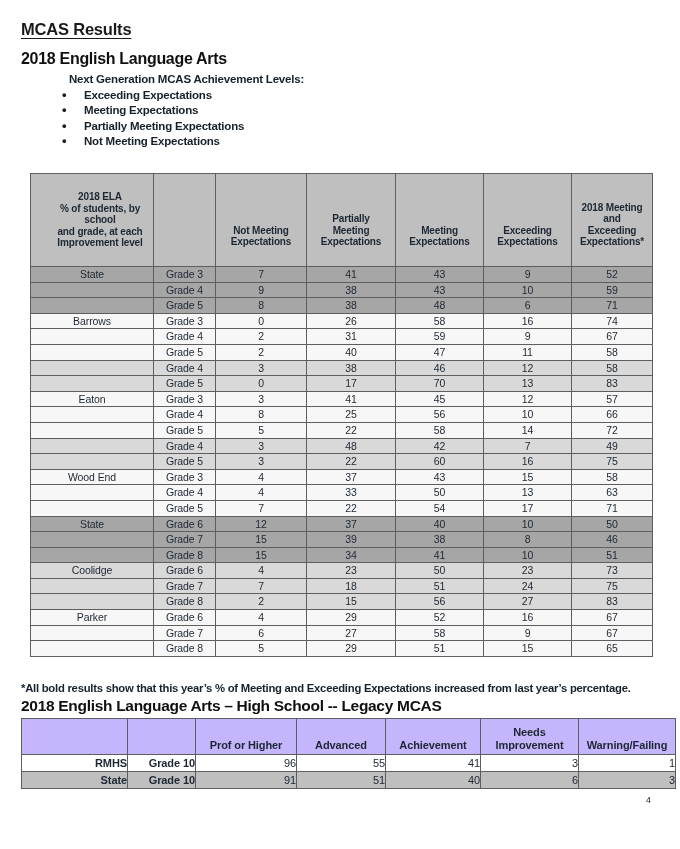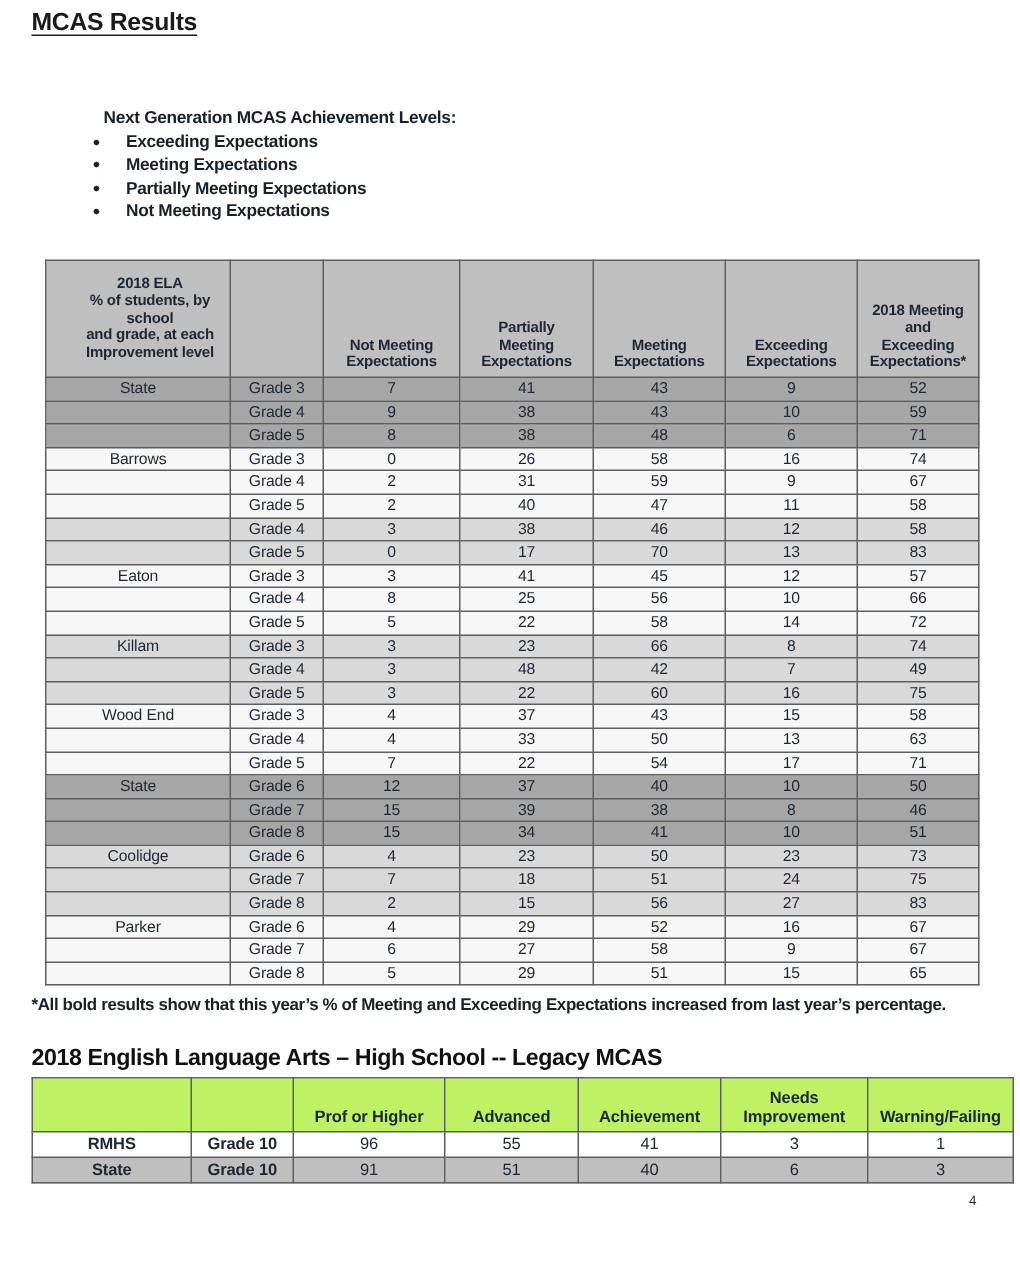--- a/index.html
+++ b/index.html
@@ -21,21 +21,21 @@
     width: 680px;
     height: 849px;
     box-sizing: border-box;
     padding: 0;
   }
 
   
   .doc-title {
     position: absolute;
     left: 21px;
-    top: 6px;
+    top: 20px;
     font-size: 16.5px;
     font-weight: bold;
     letter-spacing: -0.2px;
     text-decoration: underline;
     text-underline-offset: 3px;
     color: #1a1a1a;
   }
   .section-title {
     position: absolute;
     left: 21px;
@@ -105,21 +105,21 @@
     top: 173px;
     width: 622px;
   }
   #main-table th.hdr {
     background: #bfbfbf;
     font-weight: bold;
     font-size: 10px;
     line-height: 11.6px;
     height: 74px;
     vertical-align: bottom;
-    padding-bottom: 3px;
+    padding-bottom: 18px;
     letter-spacing: -0.15px;
   }
   #main-table th.hdr.first {
     vertical-align: middle;
     padding-bottom: 0;
     padding-left: 16px;
   }
   #main-table tbody td {
     height: 14.6px;
     line-height: 14.6px;
@@ -135,47 +135,48 @@
 
   
   tr.shade-dark  td { background: #a6a6a6; }
   tr.shade-light td { background: #d9d9d9; }
   tr.shade-none  td { background: #f7f7f7; }
 
   
   .footnote {
     position: absolute;
     left: 21px;
-    top: 664px;
+    top: 682px;
     font-size: 11.3px;
     font-weight: bold;
     letter-spacing: -0.25px;
     color: #17212b;
     white-space: nowrap;
   }
 
   
   #hs-table {
     left: 21px;
     top: 718px;
     width: 635px;
   }
   #hs-table th.hdr {
-    background: #bef264;
+    background: #c4b5fd;
     font-weight: bold;
     font-size: 11px;
     height: 33px;
     vertical-align: bottom;
     padding-bottom: 2px;
     line-height: 13px;
   }
   #hs-table tbody td {
     height: 16px;
     line-height: 16px;
     font-size: 11px;
+    text-align: right;
   }
   #hs-table td.school { font-weight: bold; }
   #hs-table td.grade  { font-weight: bold; }
   #hs-table tr.hs-white td { background: #ffffff; }
   #hs-table tr.hs-gray  td { background: #bfbfbf; }
 
   .page-number {
     position: absolute;
     left: 646px;
     top: 795px;
@@ -183,20 +184,21 @@
     color: #1d2733;
   }
 </style>
 </head>
 <body>
 
 <div class="page">
 
   <div class="doc-title">MCAS Results</div>
 
+  <div class="section-title" id="ela-title">2018 English Language Arts</div>
 
   <div class="subhead">Next Generation MCAS Achievement Levels:</div>
 
   <ul class="levels" id="levels-list">
       <li><span class="bullet">•</span><span>Exceeding Expectations</span></li>
       <li><span class="bullet">•</span><span>Meeting Expectations</span></li>
       <li><span class="bullet">•</span><span>Partially Meeting Expectations</span></li>
       <li><span class="bullet">•</span><span>Not Meeting Expectations</span></li>
     </ul>
 
@@ -337,29 +339,20 @@
           <td class="b">66</td>
         </tr>
         <tr class="shade-none">
           <td class="school"></td>
           <td class="grade">Grade 5</td>
           <td>5</td>
           <td>22</td>
           <td>58</td>
           <td>14</td>
           <td class="b">72</td>
-        </tr>
-        <tr class="shade-light">
-          <td class="school">Killam</td>
-          <td class="grade">Grade 3</td>
-          <td>3</td>
-          <td>23</td>
-          <td>66</td>
-          <td>8</td>
-          <td class="b">74</td>
         </tr>
         <tr class="shade-light">
           <td class="school"></td>
           <td class="grade">Grade 4</td>
           <td>3</td>
           <td>48</td>
           <td>42</td>
           <td>7</td>
           <td>49</td>
         </tr>

